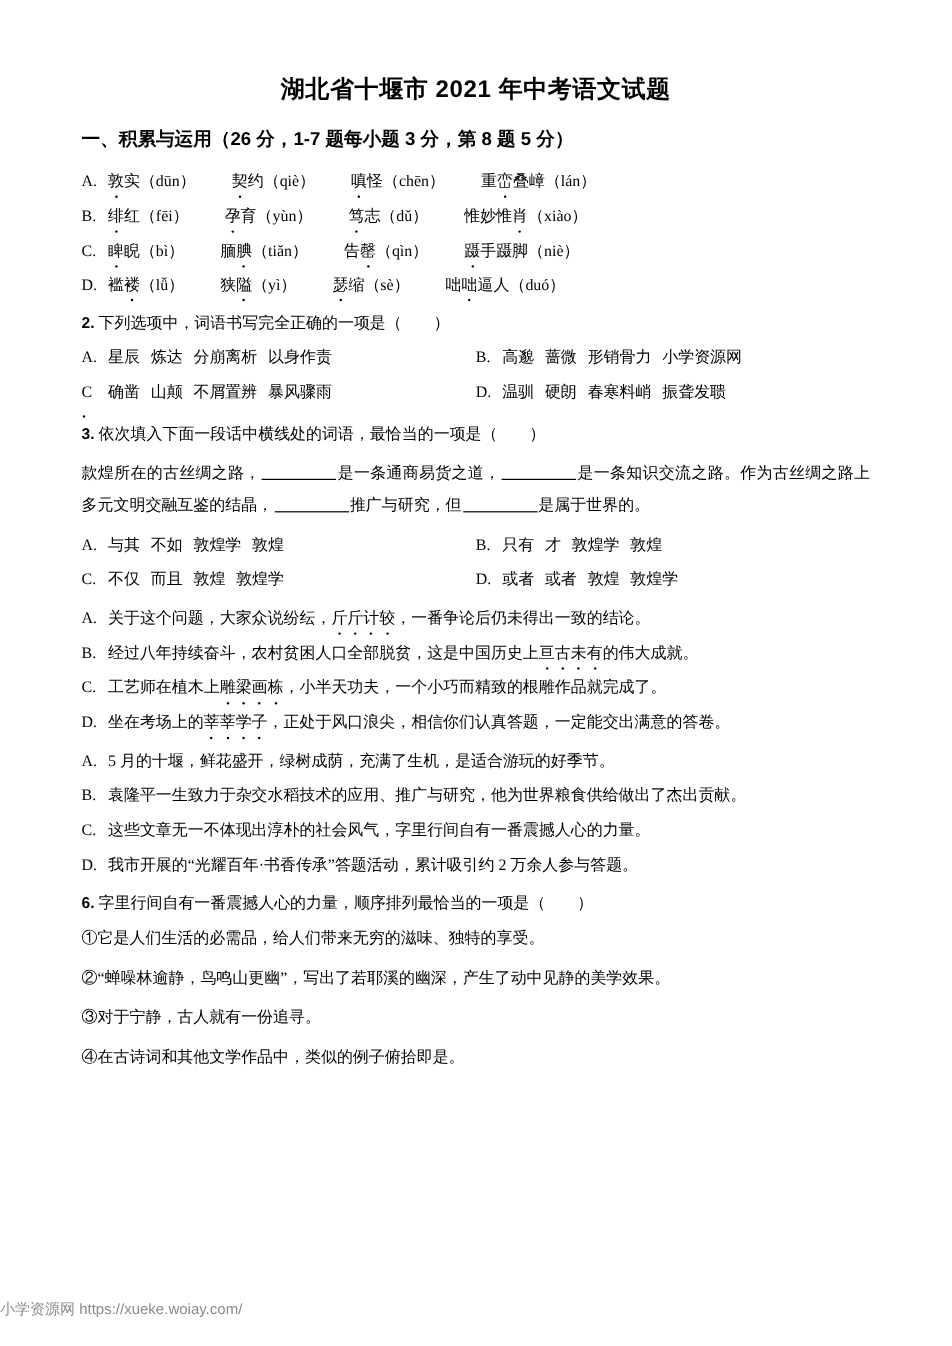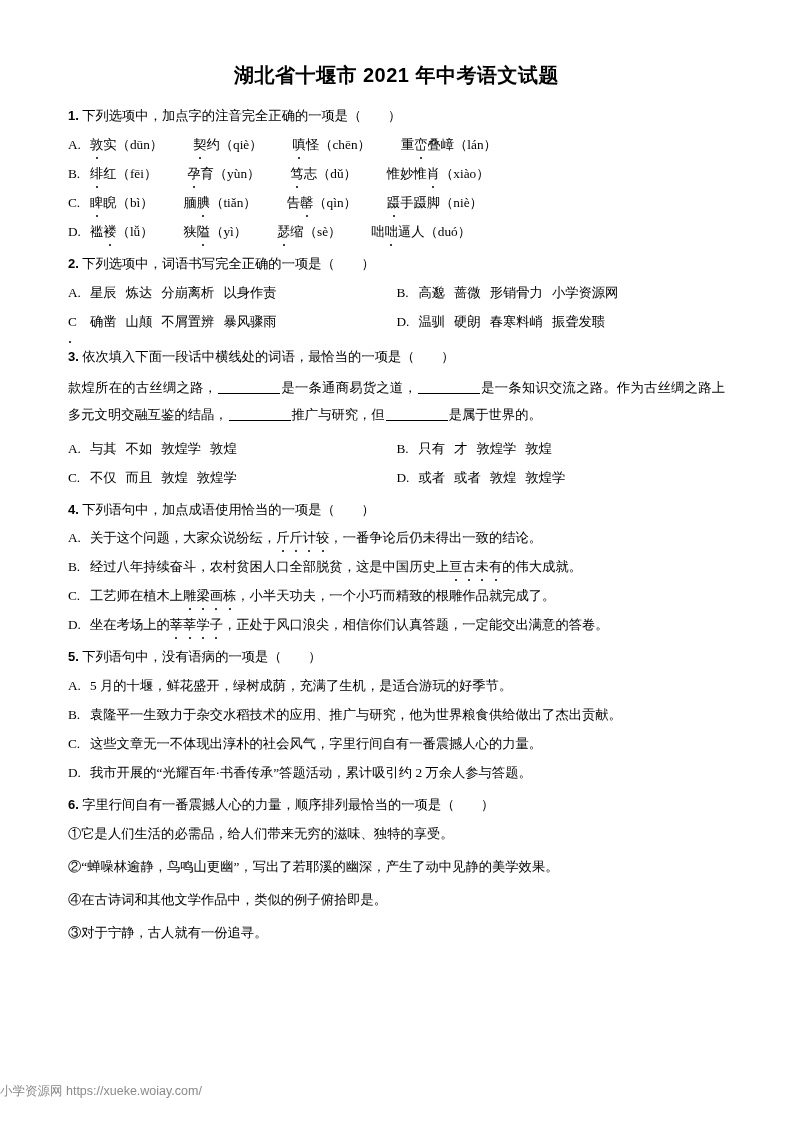--- a/index.html
+++ b/index.html
@@ -140,26 +140,23 @@
   .spacer-3 { height: 3px; }
 </style>
 </head>
 <body>
 
 <div class="page">
   <div class="content">
 
     <h1 class="doc-title">湖北省十堰市 2021 年中考语文试题</h1>
 
-
-    <div>
-      <div class="q-stem">
-        <span class="qnum">1.</span>
-        <span>下列选项中，加点字的注音完全正确的一项是（　　）</span>
-      </div>
+    <div class="section-head">一、积累与运用（26 分，1-7 题每小题 3 分，第 8 题 5 分）</div>
+
+    <div>
       <div id="q1-rows">
           <div class="opt-line">
             <span class="opt-label">A.</span>
             <span class="opt-text"><span><span class="emph">敦</span>实（dūn）</span><span class="pin-gap"></span><span><span class="emph">契</span>约（qiè）</span><span class="pin-gap"></span><span><span class="emph">嗔</span>怪（chēn）</span><span class="pin-gap"></span><span>重<span class="emph">峦</span>叠嶂（lán）</span></span>
           </div>
           <div class="opt-line">
             <span class="opt-label">B.</span>
             <span class="opt-text"><span><span class="emph">绯</span>红（fēi）</span><span class="pin-gap"></span><span><span class="emph">孕</span>育（yùn）</span><span class="pin-gap"></span><span><span class="emph">笃</span>志（dǔ）</span><span class="pin-gap"></span><span>惟妙惟<span class="emph">肖</span>（xiào）</span></span>
           </div>
           <div class="opt-line">
@@ -233,24 +230,20 @@
               <span class="opt-label">D.</span>
               <span class="opt-text"><span>或者</span><span class="word-gap-sm"></span><span>或者</span><span class="word-gap-sm"></span><span>敦煌</span><span class="word-gap-sm"></span><span>敦煌学</span></span>
             </div>
           </div>
         </div>
     </div>
 
     <div class="spacer-3"></div>
 
     <div>
-      <div class="q-stem">
-        <span class="qnum">4.</span>
-        <span>下列语句中，加点成语使用恰当的一项是（　　）</span>
-      </div>
       <div id="q4-rows">
           <div class="opt-line">
             <span class="opt-label">A.</span>
             <span class="opt-text">关于这个问题，大家众说纷纭，<span><span class="emph">斤</span><span class="emph">斤</span><span class="emph">计</span><span class="emph">较</span></span>，一番争论后仍未得出一致的结论。</span>
           </div>
           <div class="opt-line">
             <span class="opt-label">B.</span>
             <span class="opt-text">经过八年持续奋斗，农村贫困人口全部脱贫，这是中国历史上<span><span class="emph">亘</span><span class="emph">古</span><span class="emph">未</span><span class="emph">有</span></span>的伟大成就。</span>
           </div>
           <div class="opt-line">
@@ -260,24 +253,20 @@
           <div class="opt-line">
             <span class="opt-label">D.</span>
             <span class="opt-text">坐在考场上的<span><span class="emph">莘</span><span class="emph">莘</span><span class="emph">学</span><span class="emph">子</span></span>，正处于风口浪尖，相信你们认真答题，一定能交出满意的答卷。</span>
           </div>
         </div>
     </div>
 
     <div class="spacer-3"></div>
 
     <div>
-      <div class="q-stem">
-        <span class="qnum">5.</span>
-        <span>下列语句中，没有语病的一项是（　　）</span>
-      </div>
       <div id="q5-rows">
           <div class="opt-line">
             <span class="opt-label">A.</span>
             <span class="opt-text">5 月的十堰，鲜花盛开，绿树成荫，充满了生机，是适合游玩的好季节。</span>
           </div>
           <div class="opt-line">
             <span class="opt-label">B.</span>
             <span class="opt-text">袁隆平一生致力于杂交水稻技术的应用、推广与研究，他为世界粮食供给做出了杰出贡献。</span>
           </div>
           <div class="opt-line">
@@ -294,21 +283,21 @@
     <div class="spacer-3"></div>
 
     <div>
       <div class="q-stem">
         <span class="qnum">6.</span>
         <span>字里行间自有一番震撼人心的力量，顺序排列最恰当的一项是（　　）</span>
       </div>
       <div id="q6-items">
           <div class="item-line">①它是人们生活的必需品，给人们带来无穷的滋味、独特的享受。</div>
           <div class="item-line">②“蝉噪林逾静，鸟鸣山更幽”，写出了若耶溪的幽深，产生了动中见静的美学效果。</div>
+          <div class="item-line">③对于宁静，古人就有一份追寻。</div>
           <div class="item-line">④在古诗词和其他文学作品中，类似的例子俯拾即是。</div>
-          <div class="item-line">③对于宁静，古人就有一份追寻。</div>
         </div>
     </div>
 
   </div>
 
   <div class="footer">小学资源网 https://xueke.woiay.com/</div>
 </div>
 
 </body></html>

